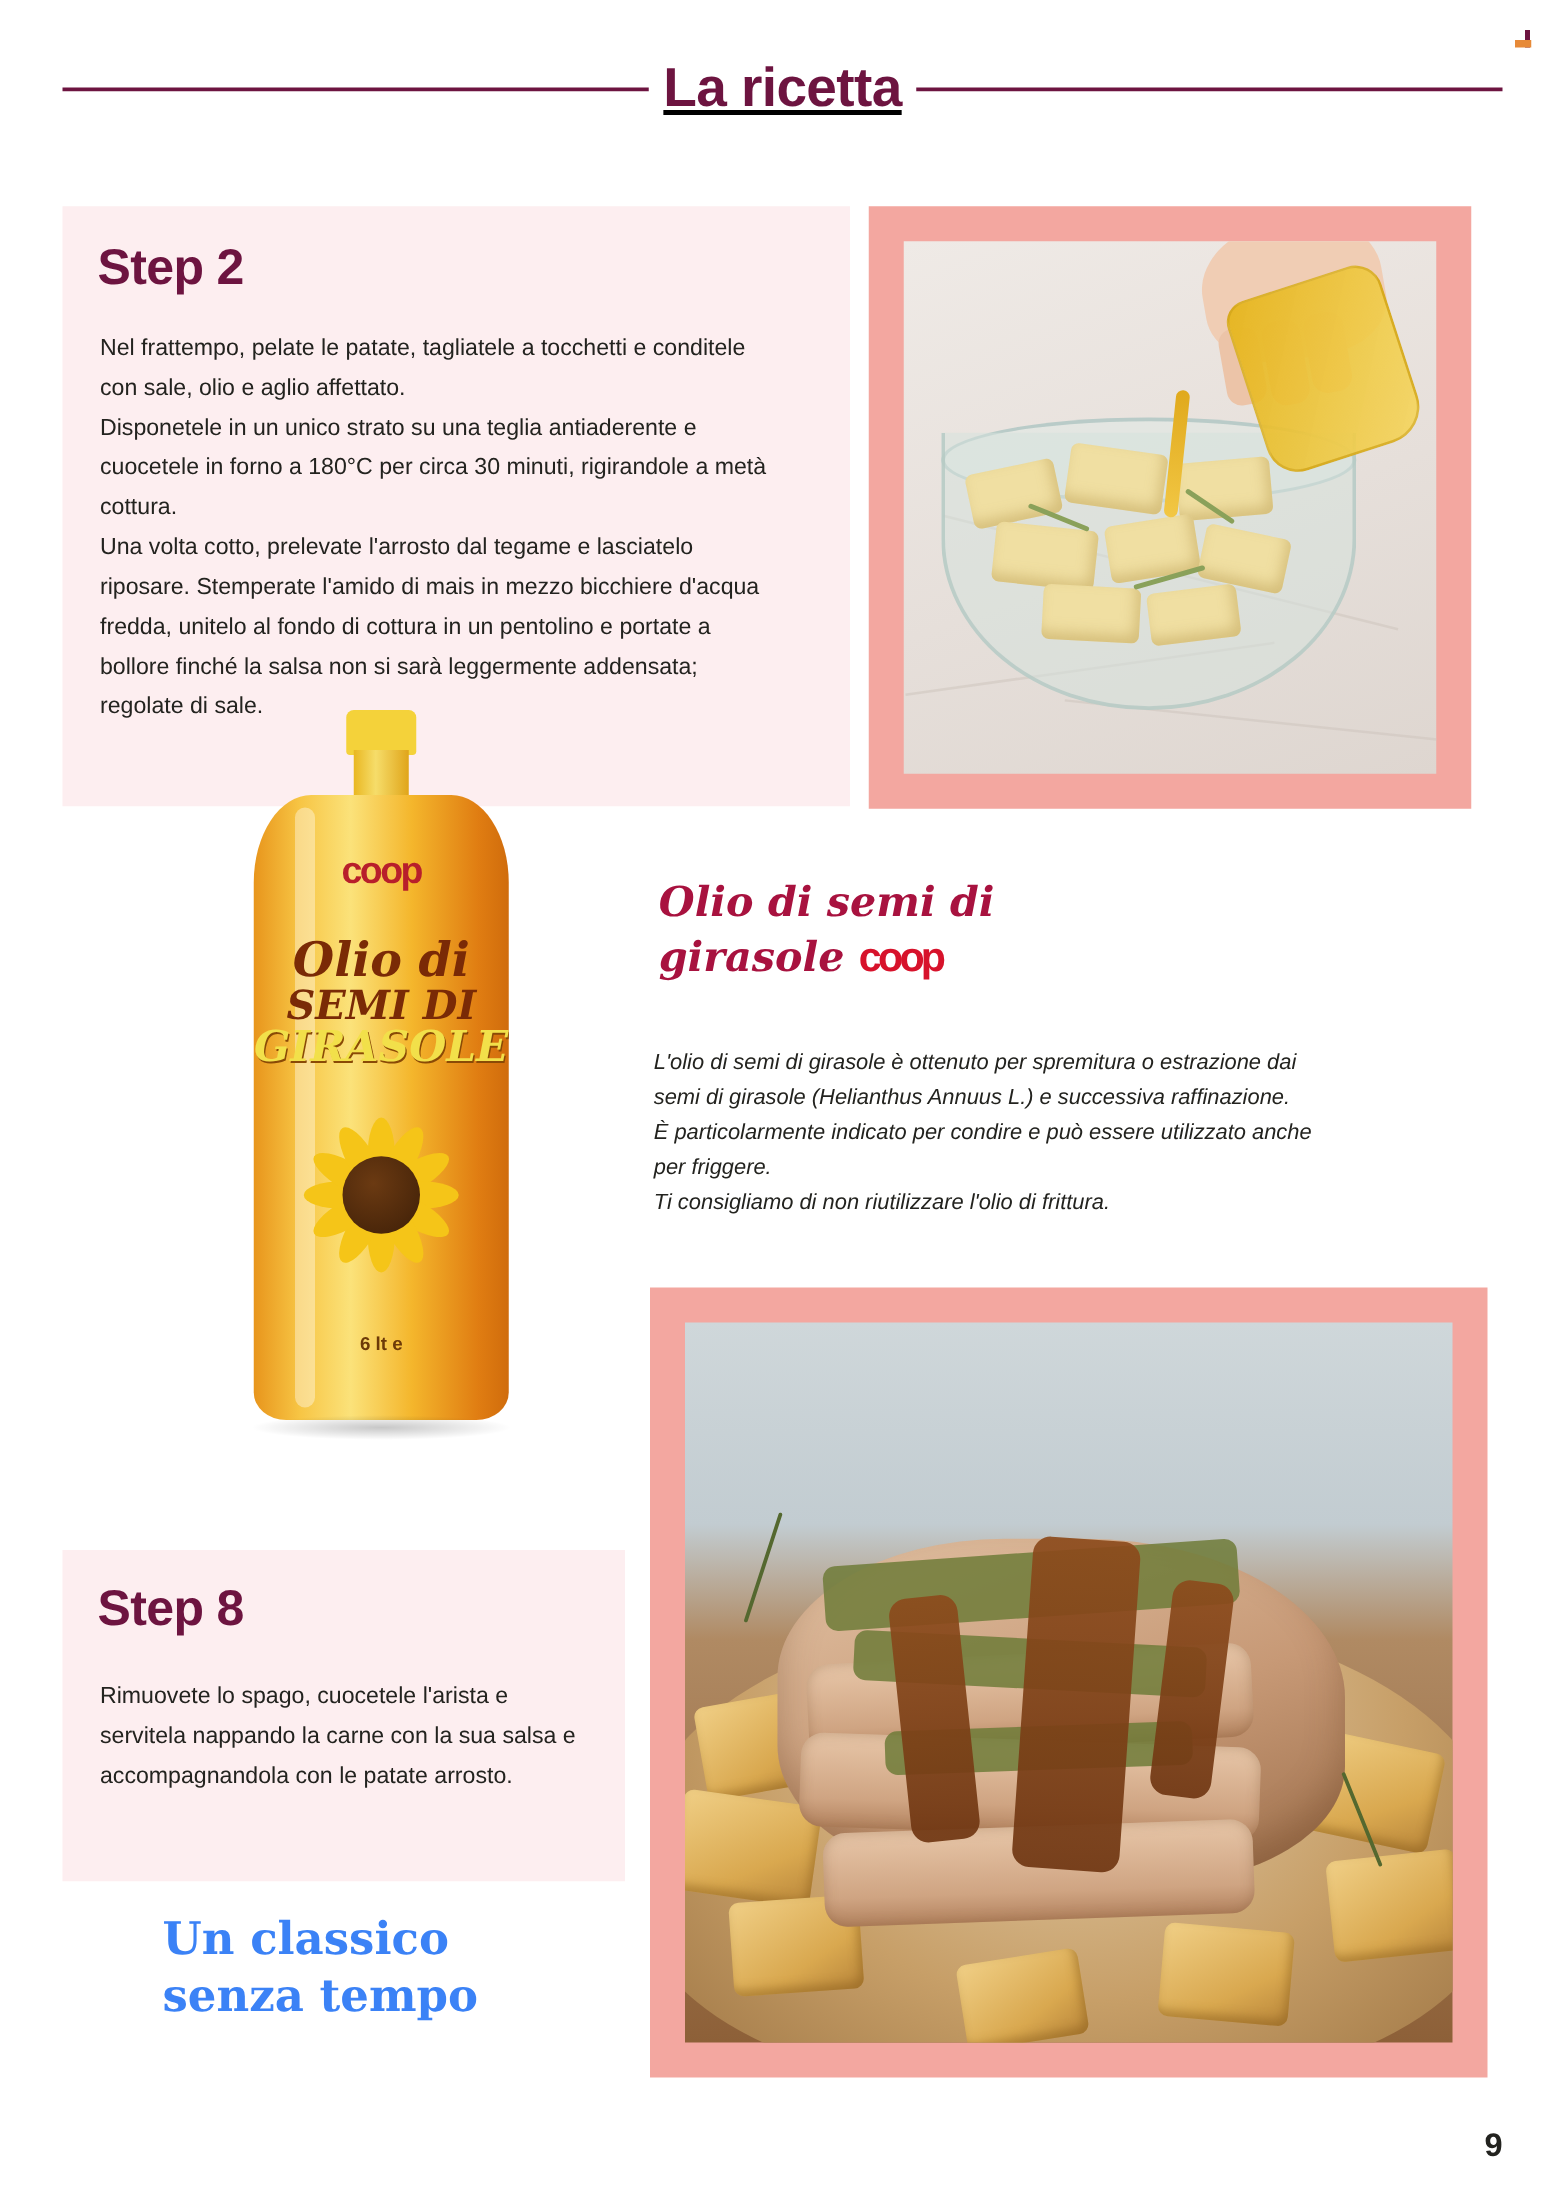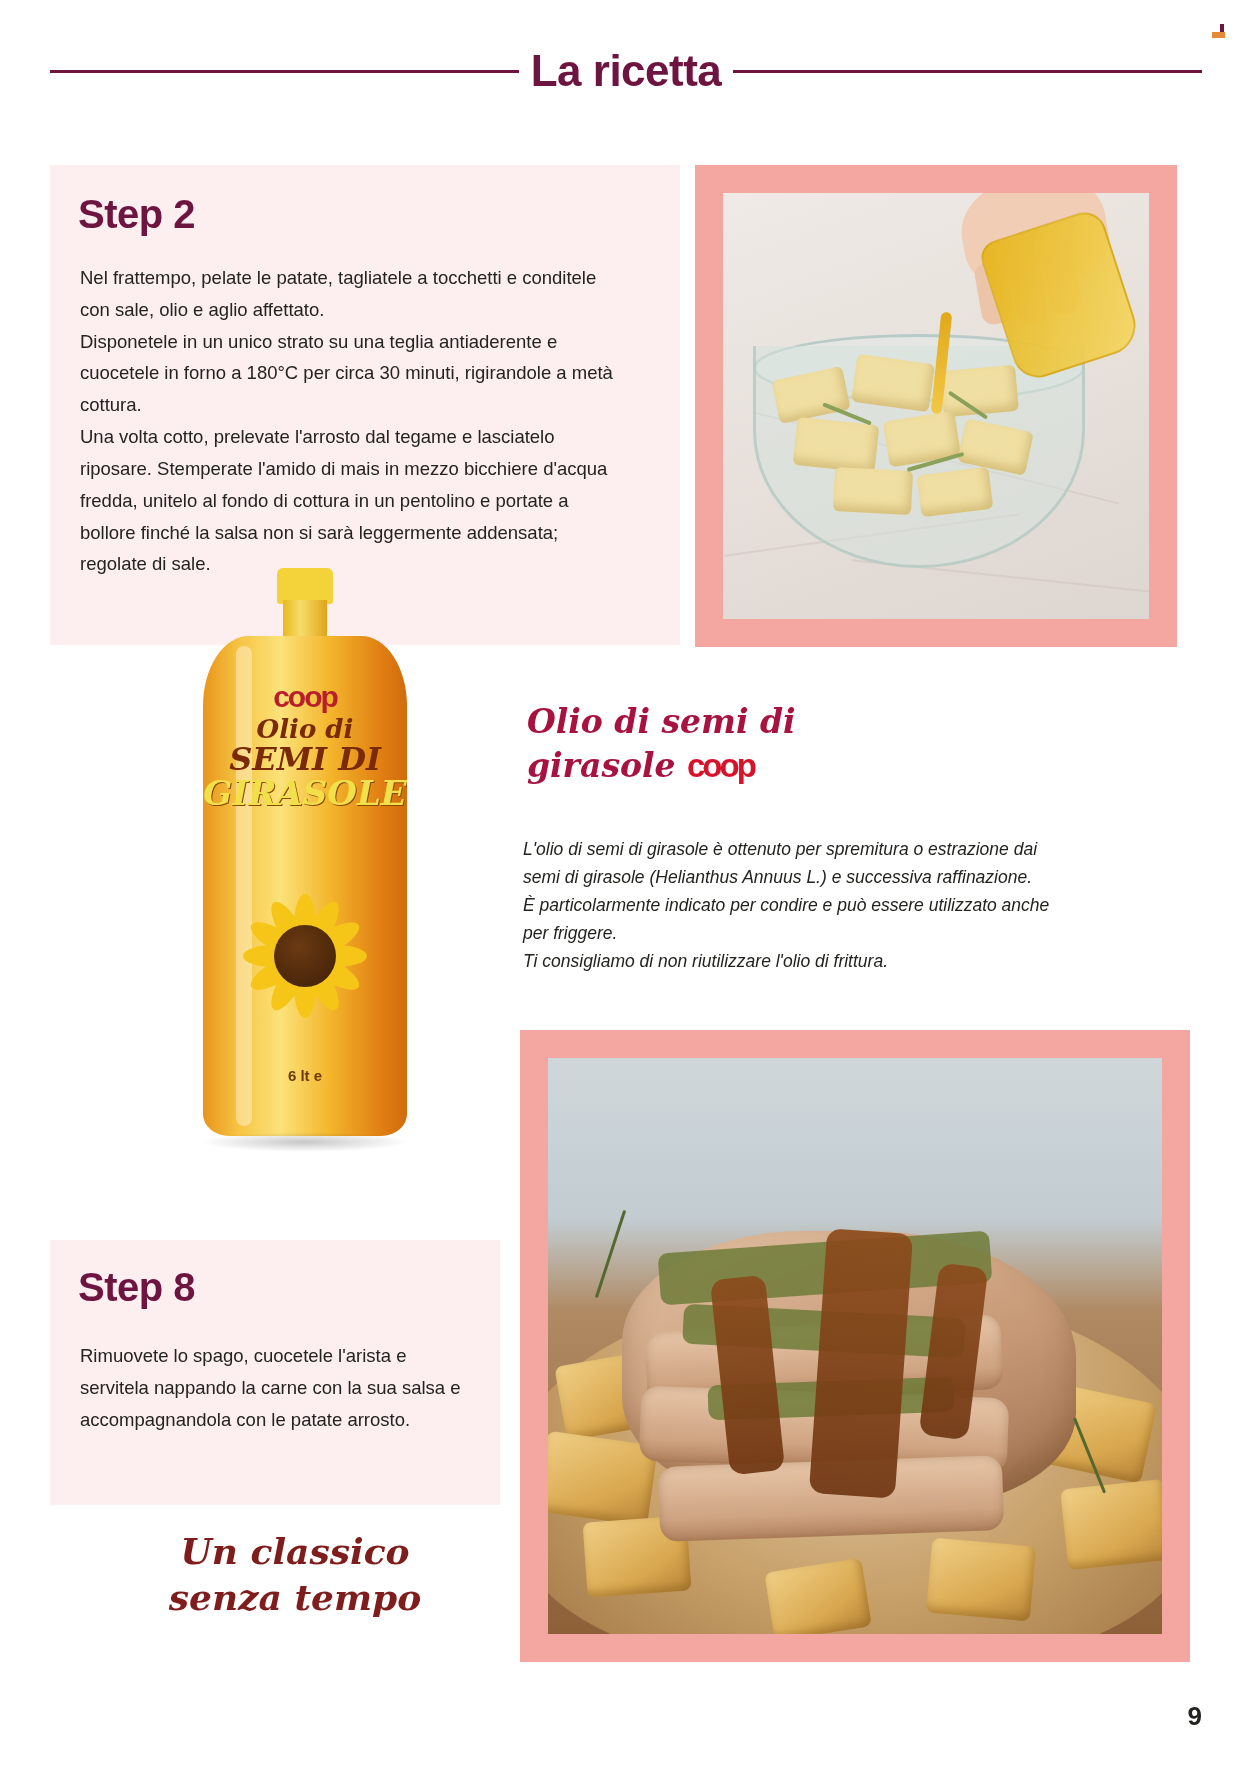--- a/index.html
+++ b/index.html
@@ -37,20 +37,21 @@
   
   .title-row {
     position: absolute;
     top: 40px;
     left: 50px;
     width: 1152px;
     height: 62px;
     display: flex;
     align-items: center;
     gap: 12px;
+    text-decoration: underline;
   }
   .title-rule {
     flex: 1 1 auto;
     height: 3px;
     background: #6d1440;
   }
   .page-title {
     font-size: 44px;
     font-weight: bold;
     color: #6d1440;
@@ -239,21 +240,21 @@
   .bottle-label {
     position: absolute;
     left: 0; right: 0; top: 80px;
     text-align: center;
     color: #7a2a06;
     font-family: "DejaVu Serif", serif;
     font-style: italic;
     font-weight: bold;
     line-height: 1.04;
   }
-  .bottle-label .l1 { font-size: 26px; }
+  .bottle-label .l1 { font-size: 38px; margin-top: 32px; }
   .bottle-label .l2 { font-size: 32px; }
   .bottle-label .l3 { font-size: 34px; color: #f2e04a; text-shadow: 1px 1px 0 #8a4a06; }
   .sunflower {
     position: absolute;
     left: 50%;
     transform: translateX(-50%);
     top: 245px;
     width: 150px;
     height: 150px;
   }
@@ -355,26 +356,24 @@
     font-size: 18.5px;
     line-height: 1.72;
     color: #23231f;
   }
   .tagline {
     position: absolute;
     left: 130px;
     top: 1528px;
     width: 330px;
     font-family: "DejaVu Serif", serif;
-    font-style: italic;
     font-weight: bold;
     font-size: 36px;
     line-height: 1.28;
-    color: #7f1d1d;
-    text-align: center;
+    color: #3b82f6;
   }
 
   
   .photo2-frame {
     position: absolute;
     left: 520px;
     top: 1030px;
     width: 670px;
     height: 632px;
     background: #f3a7a0;

